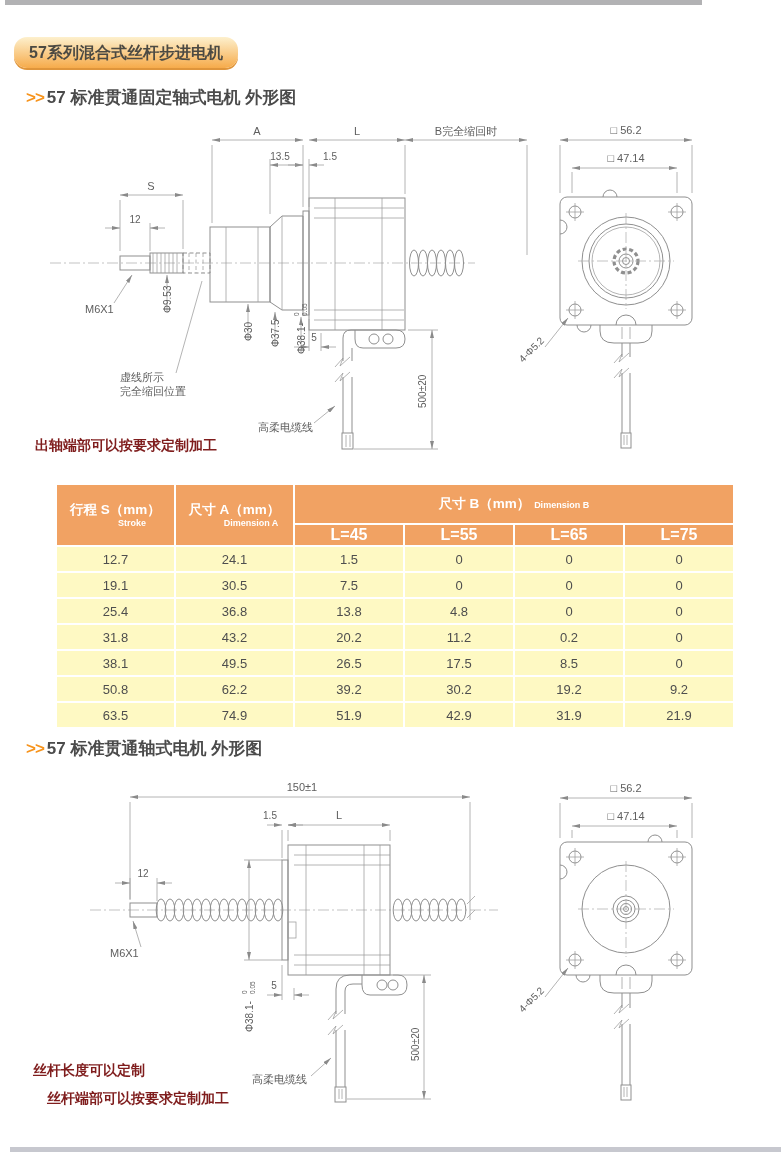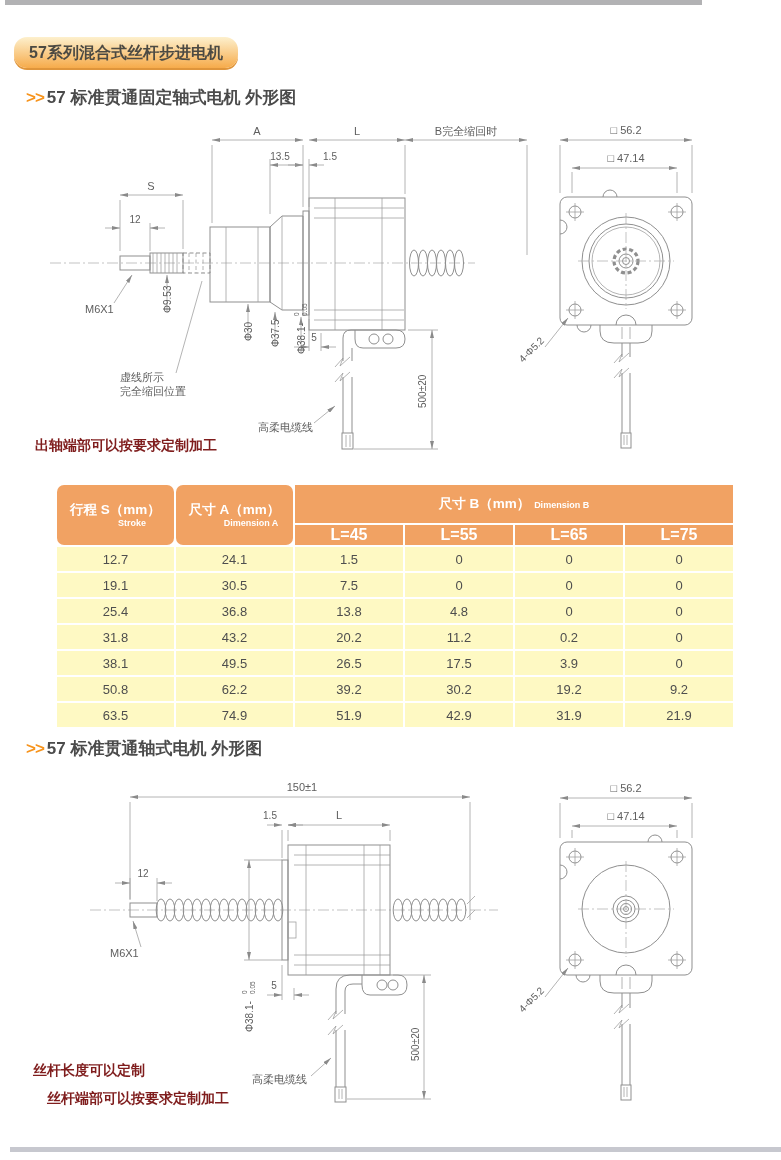--- a/index.html
+++ b/index.html
@@ -25,21 +25,21 @@
   .gear{fill:none;stroke:#8f8f8f;stroke-width:3.2;stroke-dasharray:4 2.6;}
   
   .dim-table{position:absolute;left:55px;top:483px;width:680px;border-collapse:separate;border-spacing:2px;}
   .dim-table th{background:#f1a263;color:#fff;vertical-align:middle;text-align:center;padding:0;}
   .dim-table td{background:#fef9c3;color:#4e4e4e;font-size:13px;text-align:center;height:24px;padding:0;}
   .zh{font-size:13.5px;font-weight:bold;line-height:16px;}
   .en{font-size:9px;font-weight:bold;line-height:11px;margin-left:33px;}
   .en2{font-size:9px;font-weight:bold;}
   .hspan{height:38px;font-size:13.5px;font-weight:bold;}
   .hsub{height:20px;font-size:16px;font-weight:bold;}
-  .h1{height:48px;border-radius:7px;}
+  .h1{height:48px;}
 </style>
 </head>
 <body>
 
 <div class="topbar"></div>
 
 <div class="badge">57系列混合式丝杆步进电机</div>
 
 <div class="sec" style="top:86px"><span class="chev">&gt;&gt;</span><span>57 标准贯通固定轴式电机 外形图</span></div>
 
@@ -238,21 +238,21 @@
         <td>20.2</td>
         <td>11.2</td>
         <td>0.2</td>
         <td>0</td>
       </tr>
   <tr>
         <td>38.1</td>
         <td>49.5</td>
         <td>26.5</td>
         <td>17.5</td>
-        <td>3.9</td>
+        <td>8.5</td>
         <td>0</td>
       </tr>
   <tr>
         <td>50.8</td>
         <td>62.2</td>
         <td>39.2</td>
         <td>30.2</td>
         <td>19.2</td>
         <td>9.2</td>
       </tr>

